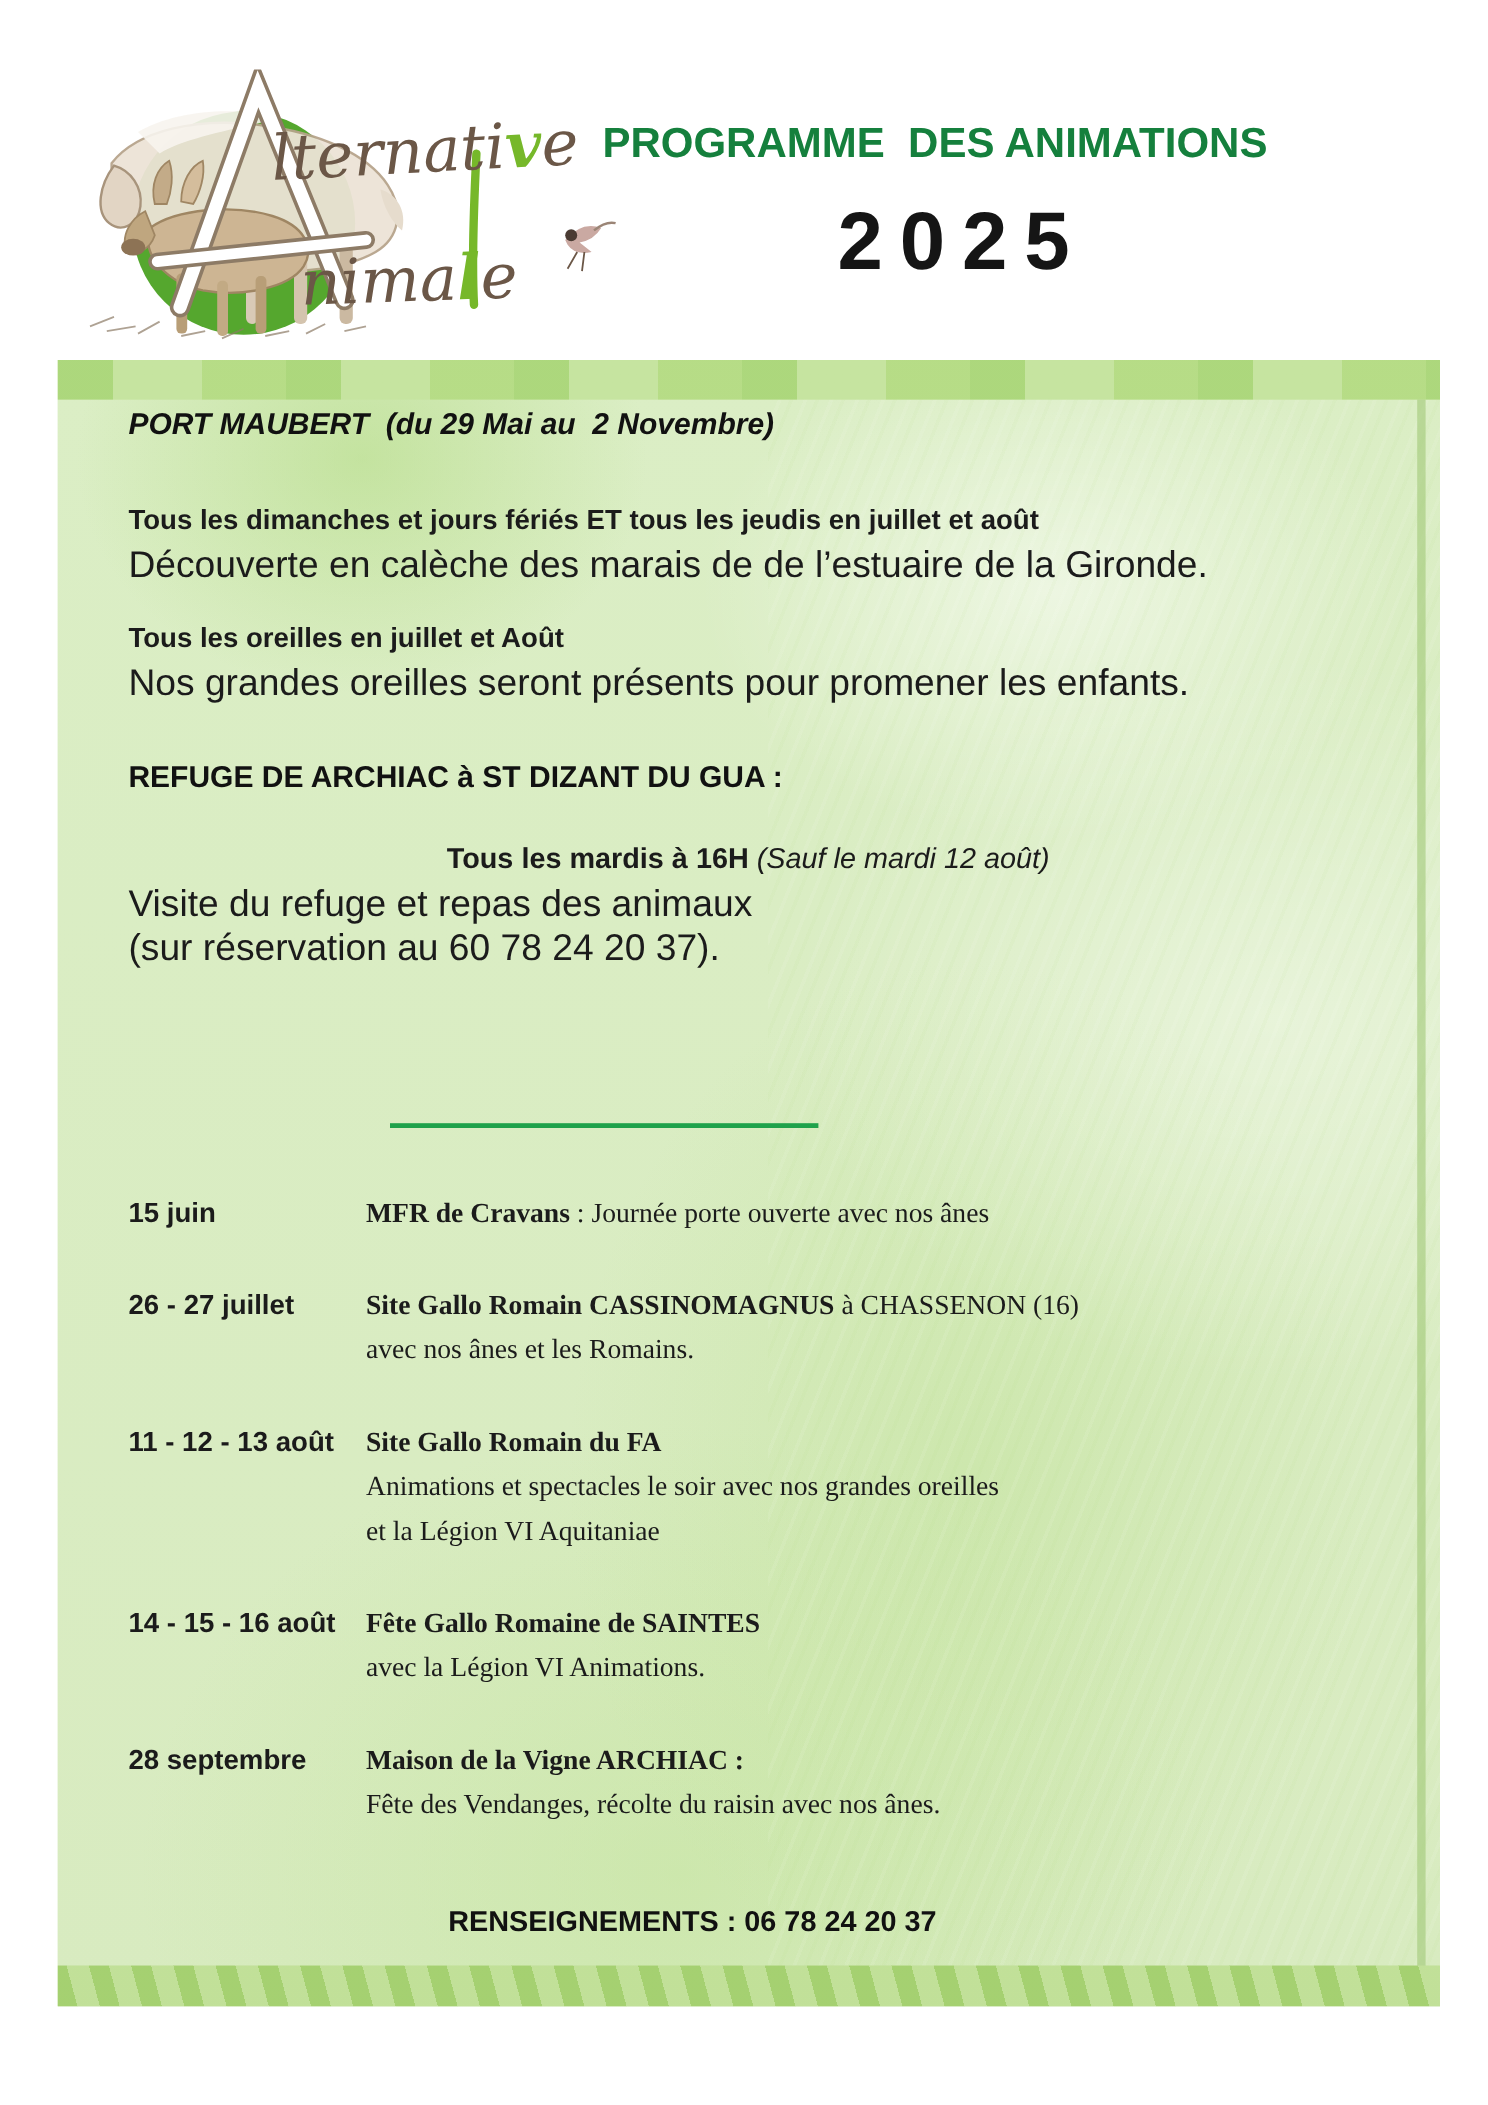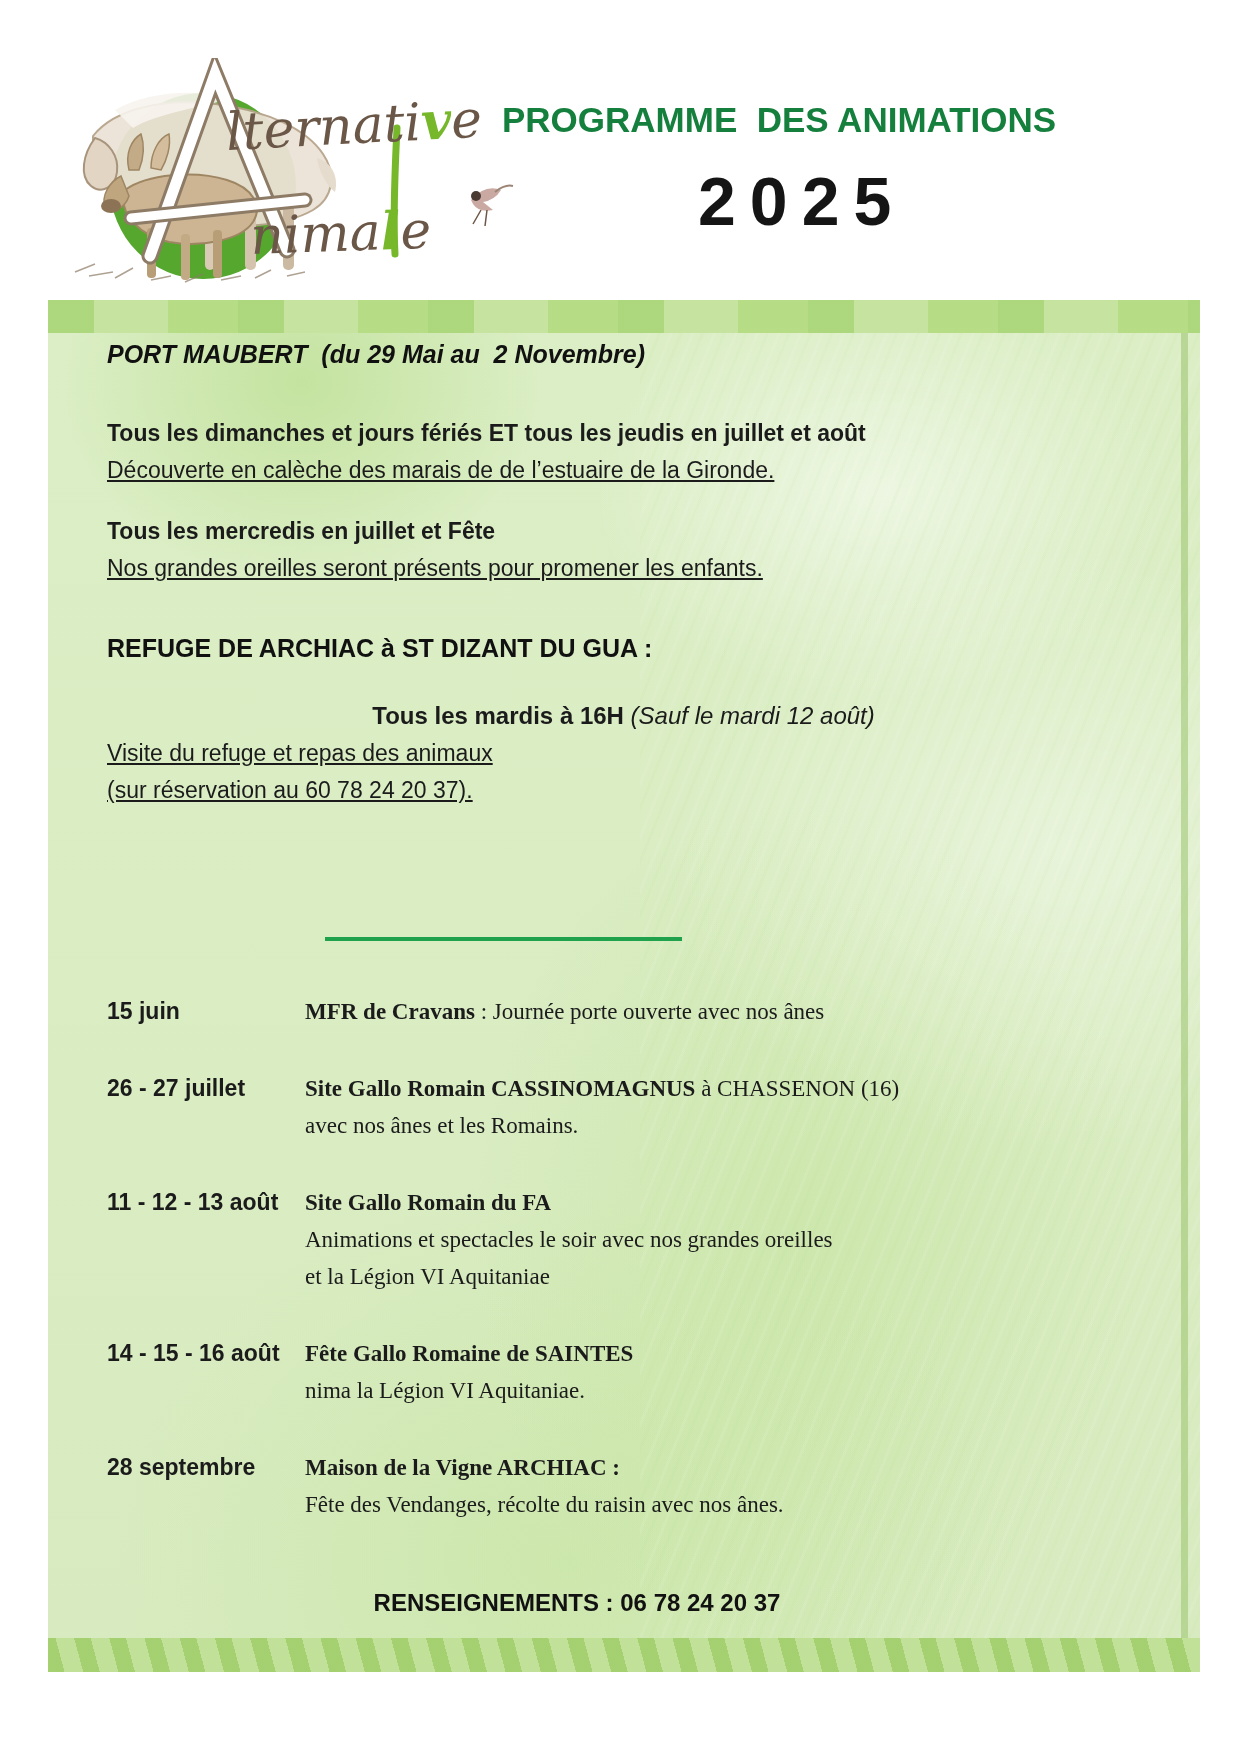--- a/index.html
+++ b/index.html
@@ -45,21 +45,21 @@
   }
   .edge-right { position:absolute; right:12px; top:33px; width:7px; height:1305px; background:rgba(154,196,112,0.55); }
 
   .content { position:absolute; inset:0; padding:34px 60px 0 59px; color:#1b1b1b; }
   .pre { white-space:pre-wrap; }
   .b { font-weight:bold; }
   .i { font-style:italic; }
 
   .port-heading { margin-top:6px; font-size:25px; font-weight:bold; font-style:italic; color:#111; }
   .para-title { margin-top:46px; font-size:23px; font-weight:bold; line-height:37px; }
-  .para-text  { font-size:23px; line-height:37px;text-decoration:underline; }
+  .para-text  { font-size:31px; line-height:37px; }
   .para-title.second { margin-top:24px; }
 
   .refuge-heading { margin-top:44px; font-size:25px; font-weight:bold; color:#111; line-height:34px; }
   .sched { margin-top:32px; font-size:23px; line-height:37px;text-align:center; }
   .sched .b { font-size:24px; }
   .sched .i { font-size:24px; }
 
   .divider { margin:128px 0 0 218px; width:357px; height:4px; }
 
   .events { margin-top:52px; }
@@ -139,21 +139,21 @@
     <div class="band-top"></div>
     <div class="band-bottom"></div>
     <div class="edge-right"></div>
 
     <div class="content">
       <h2 class="port-heading pre">PORT MAUBERT  (du 29 Mai au  2 Novembre)</h2>
 
       <p class="para-title">Tous les dimanches et jours fériés ET tous les jeudis en juillet et août</p>
       <p class="para-text">Découverte en calèche des marais de de l’estuaire de la Gironde.</p>
 
-      <p class="para-title second">Tous les mercredis en juillet et Fête</p>
+      <p class="para-title second">Tous les oreilles en juillet et Août</p>
       <p class="para-text">Nos grandes oreilles seront présents pour promener les enfants.</p>
 
       <h3 class="refuge-heading">REFUGE DE ARCHIAC à ST DIZANT DU GUA :</h3>
 
       <p class="sched"><span class="b">Tous les mardis à 16H</span><span class="i"> (Sauf le mardi 12 août)</span></p>
       <p class="para-text">Visite du refuge et repas des animaux</p>
       <p class="para-text">(sur réservation au 60 78 24 20 37).</p>
 
       <div class="divider" style="background: rgb(31, 162, 75);"></div>
 
@@ -179,21 +179,21 @@
               <div class="event-line"><b>Site Gallo Romain du FA</b></div>
               <div class="event-line"><span>Animations et spectacles le soir avec nos grandes oreilles</span></div>
               <div class="event-line"><span>et la Légion VI Aquitaniae</span></div>
             </div>
   </div>
 
   <div class="event-row">
     <div class="event-date">14 - 15 - 16 août</div>
     <div class="event-lines">
               <div class="event-line"><b>Fête Gallo Romaine de SAINTES</b></div>
-              <div class="event-line"><span>nima la Légion VI Aquitaniae.</span></div>
+              <div class="event-line"><span>avec la Légion VI Animations.</span></div>
             </div>
   </div>
 
   <div class="event-row">
     <div class="event-date">28 septembre</div>
     <div class="event-lines">
               <div class="event-line"><b>Maison de la Vigne ARCHIAC :</b></div>
               <div class="event-line"><span>Fête des Vendanges, récolte du raisin avec nos ânes.</span></div>
             </div>
   </div>

